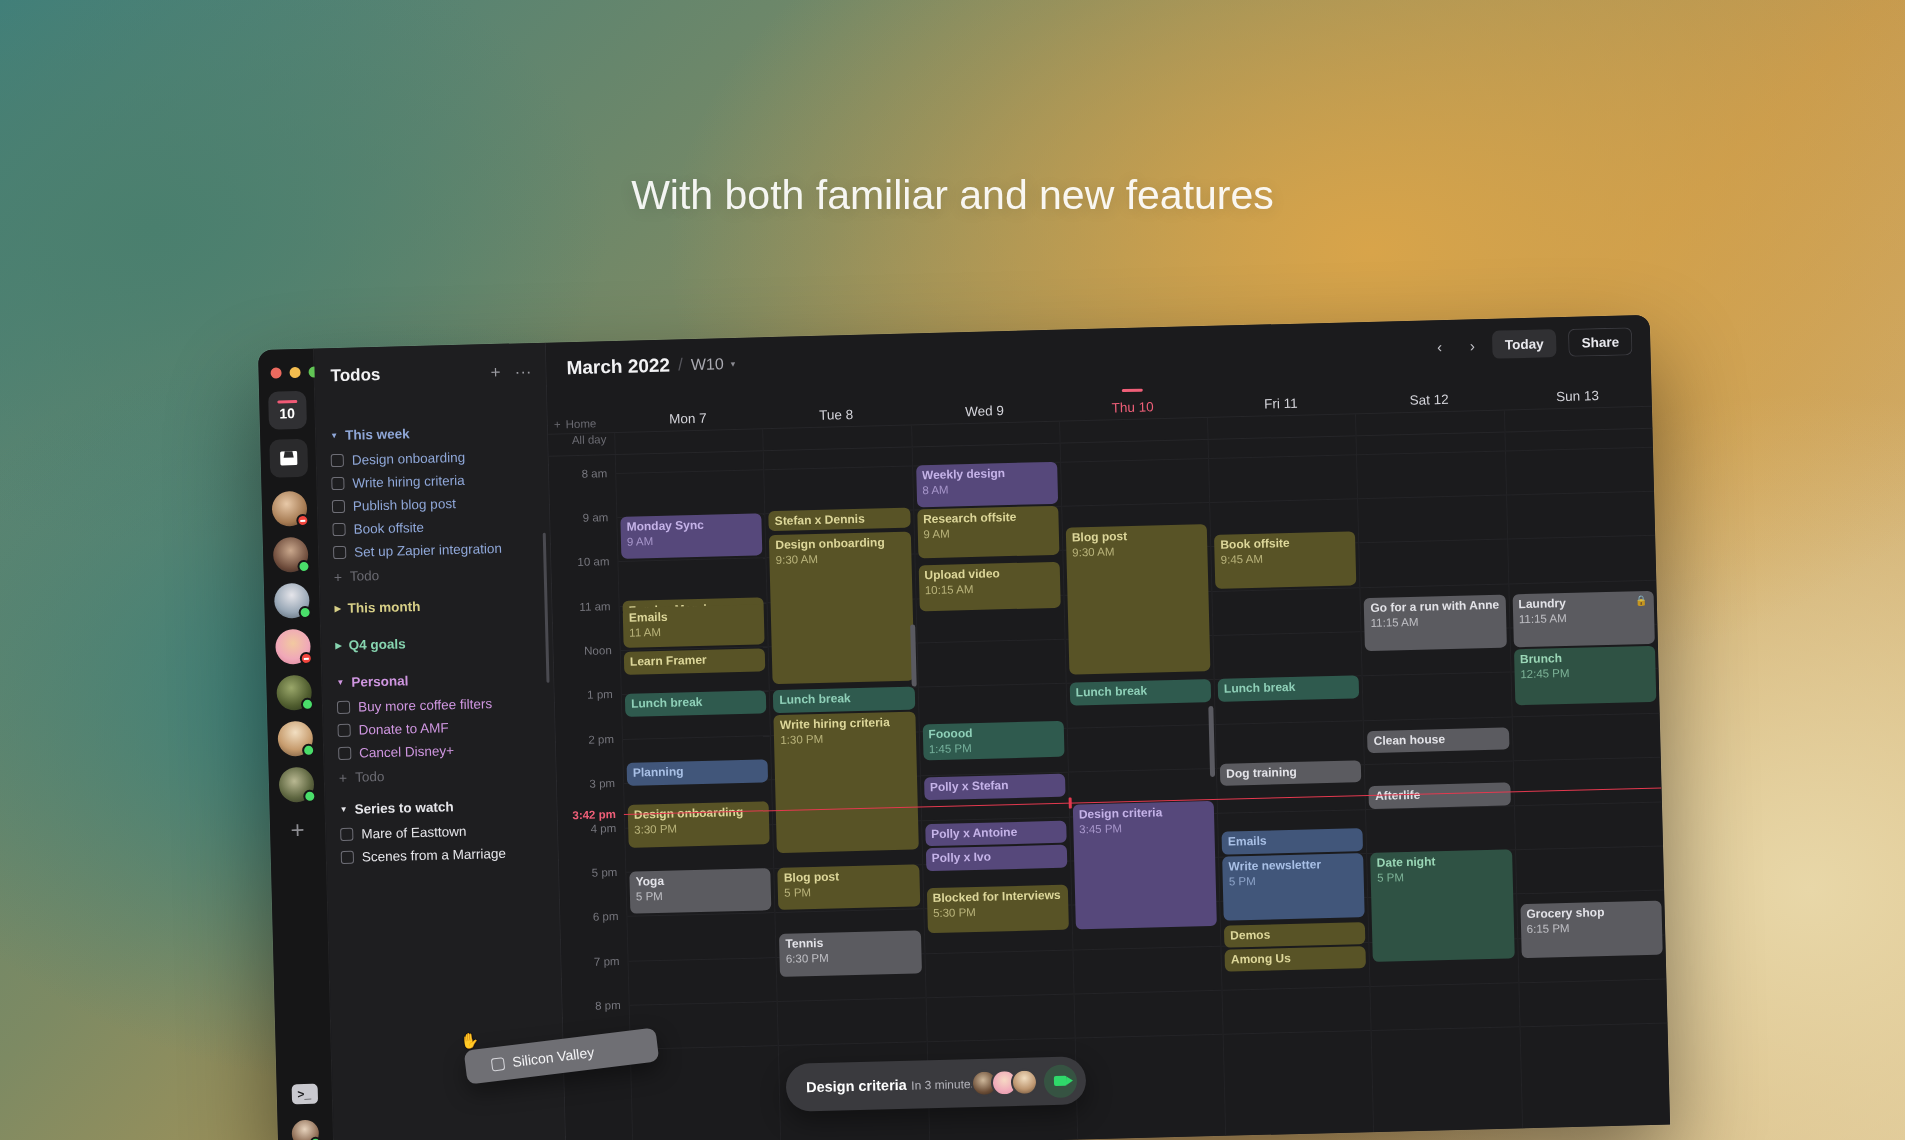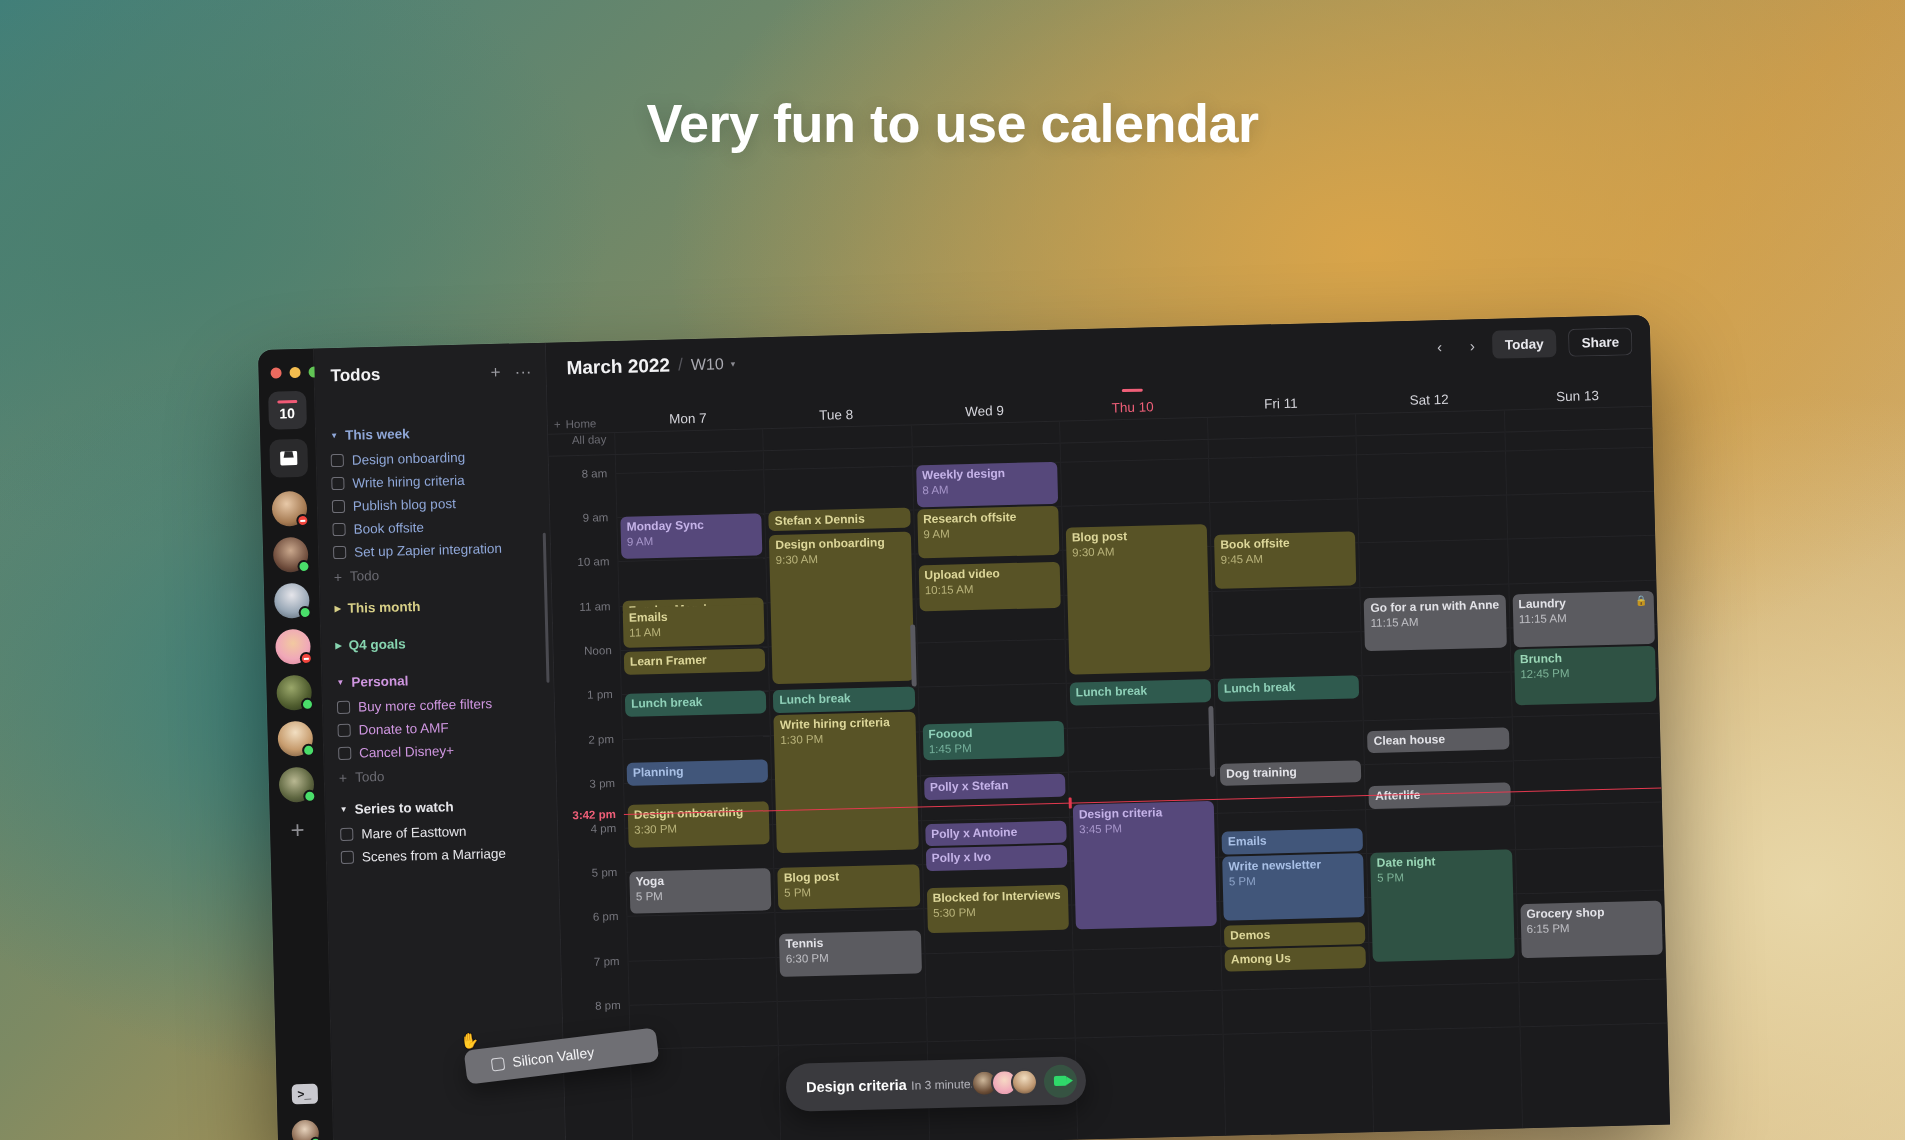--- a/index.html
+++ b/index.html
@@ -158,21 +158,21 @@
      display: flex; align-items: center; justify-content: center; }
   #toast .camera .cam { width: 13px; height: 10px; background: #2fd96a; border-radius: 2px; position: relative; }
   #toast .camera .cam::after { content:""; position:absolute; right:-6px; top:1px;
      border-left: 6px solid #2fd96a; border-top: 4px solid transparent; border-bottom: 4px solid transparent; }
 </style>
 </head>
 <body>
 
 <div id="stage">
 
-  <div id="headline">Very fun to use calendar</div>
+  <div id="subheadline">With both familiar and new features</div>
 
   <div id="window">
 
     <div id="rail">
       <div class="traffic">
         <span class="tl r"></span>
         <span class="tl y"></span>
         <span class="tl g"></span>
       </div>
 

